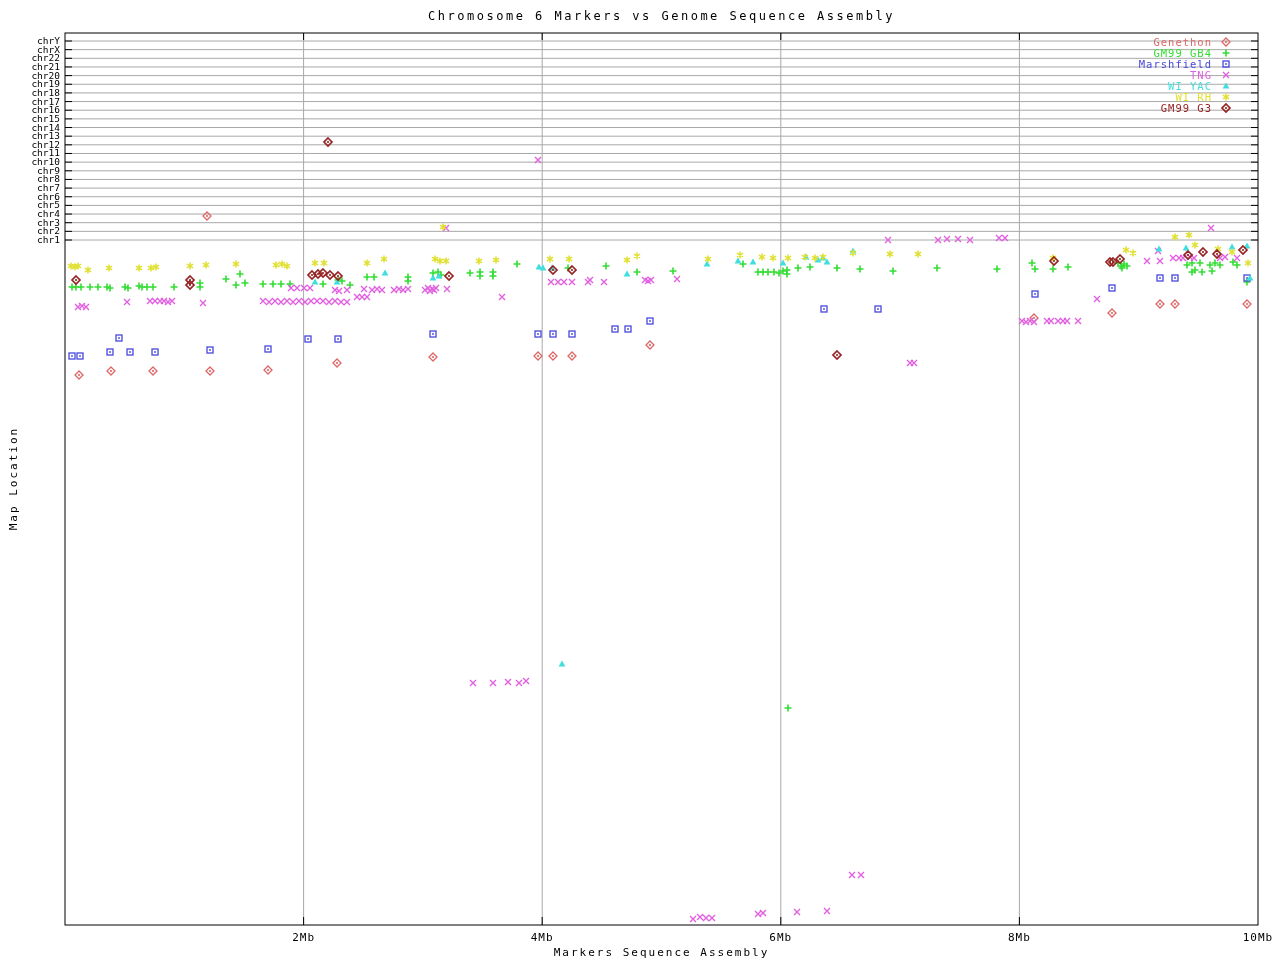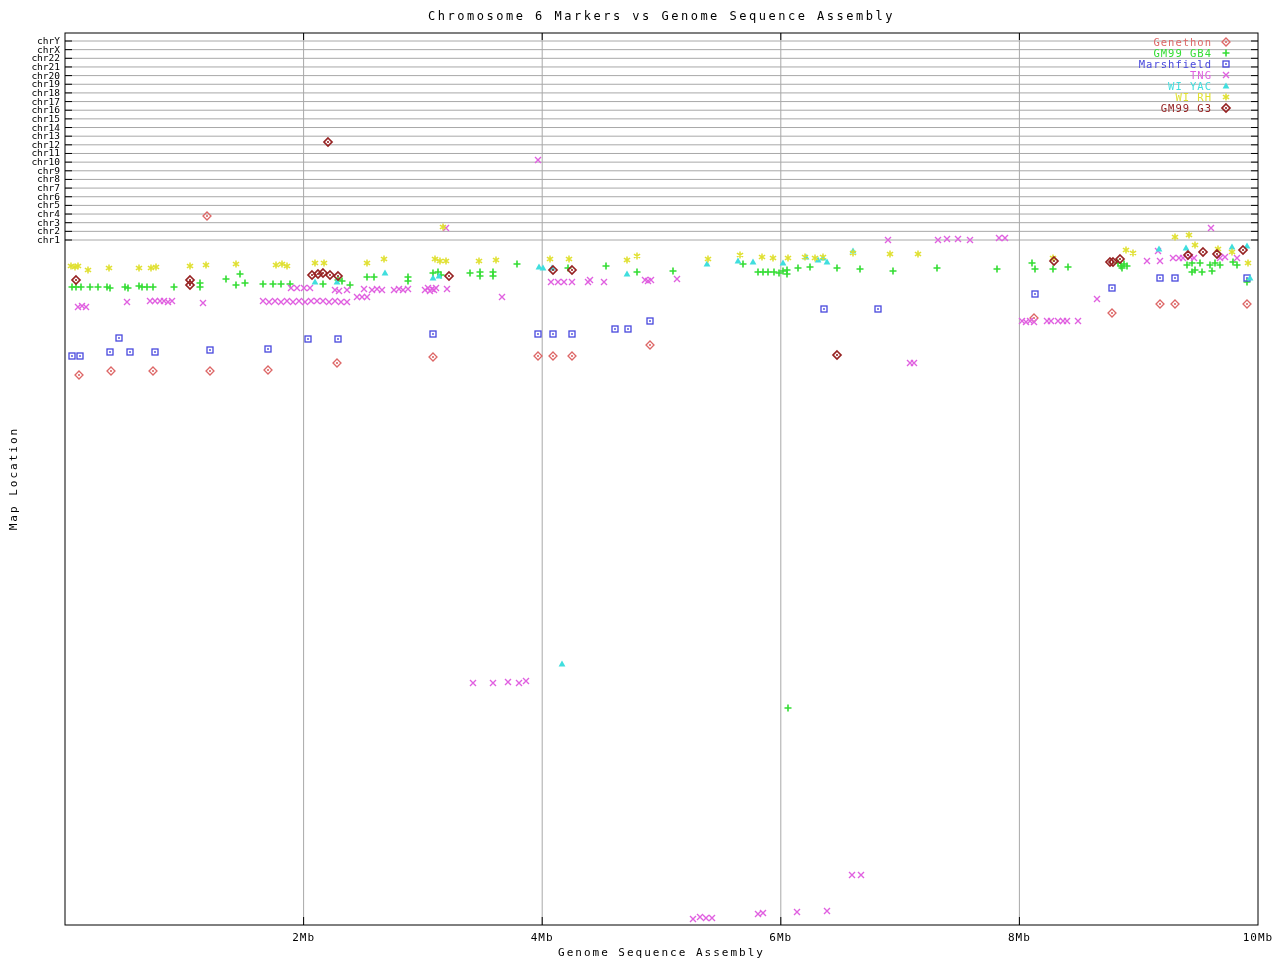--- a/index.html
+++ b/index.html
@@ -12,21 +12,21 @@
     font-size:11px;letter-spacing:2px;color:#000;white-space:nowrap;}
   .y-axis-title{position:absolute;left:-52px;top:472px;width:130px;text-align:center;
     transform:rotate(-90deg);font-size:11px;letter-spacing:2px;color:#000;white-space:nowrap;}
 </style>
 </head>
 <body>
 
 <div id="chart-wrap">
   <div class="chart-title">Chromosome 6 Markers vs Genome Sequence Assembly</div>
   <div class="y-axis-title">Map Location</div>
-  <div class="x-axis-title">Genome Sequence Assembly</div>
+  <div class="x-axis-title">Markers Sequence Assembly</div>
   <svg id="plot-svg" width="1280" height="960" viewBox="0 0 1280 960">
       <g>
         <line x1="65" y1="41" x2="1258" y2="41" stroke="#a8a8a8" stroke-width="1"></line>
         <line x1="65" y1="41" x2="72" y2="41" stroke="#000000" stroke-width="1"></line>
         <line x1="1251" y1="41" x2="1258" y2="41" stroke="#000000" stroke-width="1"></line>
         <line x1="65" y1="49.6522" x2="1258" y2="49.6522" stroke="#a8a8a8" stroke-width="1"></line>
         <line x1="65" y1="49.6522" x2="72" y2="49.6522" stroke="#000000" stroke-width="1"></line>
         <line x1="1251" y1="49.6522" x2="1258" y2="49.6522" stroke="#000000" stroke-width="1"></line>
         <line x1="65" y1="58.3044" x2="1258" y2="58.3044" stroke="#a8a8a8" stroke-width="1"></line>
         <line x1="65" y1="58.3044" x2="72" y2="58.3044" stroke="#000000" stroke-width="1"></line>

